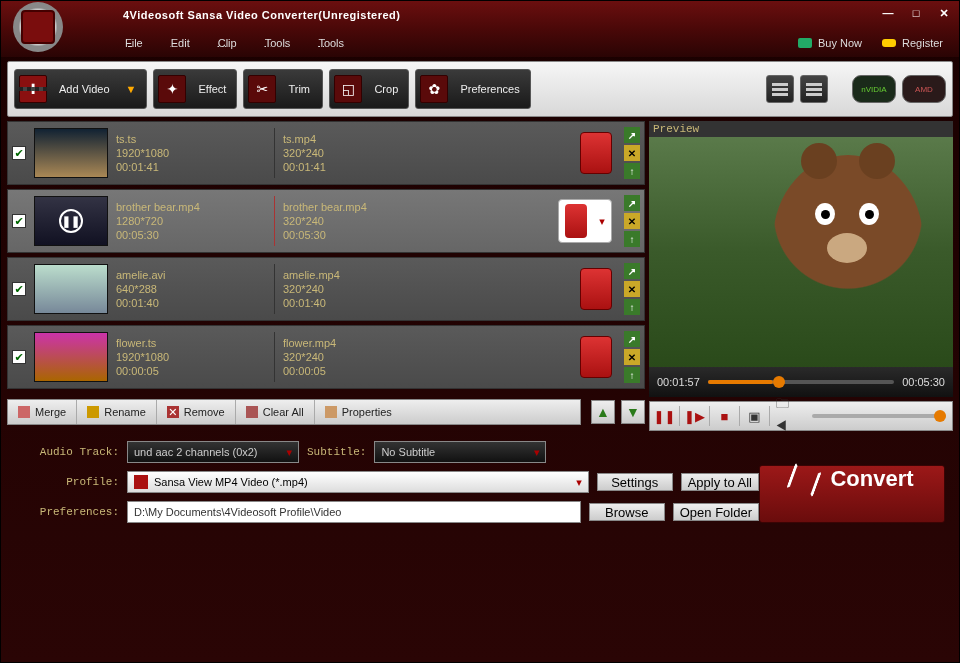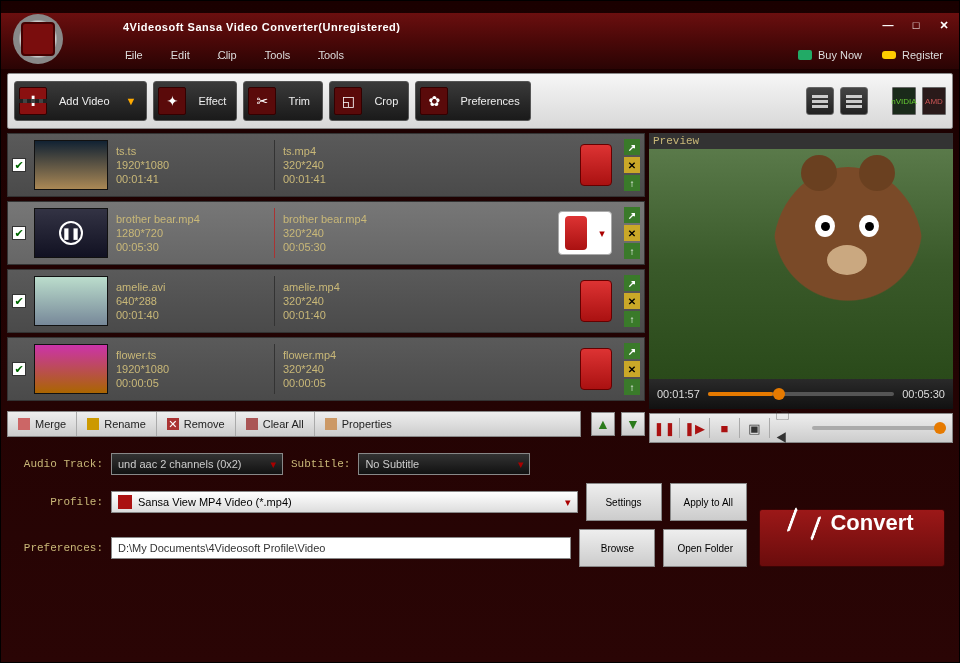--- a/index.html
+++ b/index.html
@@ -1,39 +1,39 @@
 <!DOCTYPE html>
 <html><head>
 <meta charset="utf-8">
 <style>
 * { margin:0; padding:0; box-sizing:border-box; font-family:Verdana,Arial,sans-serif; font-size:11px; }
 body { background:#000; width:960px; height:663px; overflow:hidden; }
 .window { width:960px; height:663px; background:linear-gradient(#1a0000,#2a0505); border:1px solid #000; }
-.titlebar { height:28px; background:linear-gradient(#6b0f0f,#4a0808); display:flex; align-items:center; padding:0 6px; color:#fff;margin-top:12px; }
+.titlebar { height:28px; background:linear-gradient(#6b0f0f,#4a0808); display:flex; align-items:center; padding:0 6px; color:#fff; }
 .logo { width:50px; height:50px; background:radial-gradient(#fff 45%,#888 55%); border-radius:50%; margin-top:24px; margin-left:6px; position:relative; z-index:3; display:flex; align-items:center; justify-content:center; }
 .logo-inner{ width:34px; height:34px; background:#7a0d0d; border-radius:4px; border:2px solid #400; }
 .title-text { margin-left:60px; font-weight:bold; color:#fff; letter-spacing:.5px; }
 .win-btns { margin-left:auto; display:flex; gap:10px; }
 .win-btn { width:18px; height:16px; color:#fff; font-weight:bold; text-align:center; cursor:pointer; }
 .menubar { height:28px; background:linear-gradient(#4a0808,#2a0404); display:flex; align-items:center; padding-left:112px; color:#ddd; gap:4px; }
 .menu-item { padding:4px 12px; cursor:pointer; text-decoration:underline; text-underline-offset:-1px; }
 .menu-item:first-letter{text-decoration:underline;}
 .menubar .spacer{flex:1;}
 .buy,.reg{display:flex;align-items:center;gap:6px;margin-right:16px;cursor:pointer;}
 .cart-icon{width:14px;height:10px;background:#2a6;border-radius:2px;}
 .key-icon{width:14px;height:8px;background:#fc0;border-radius:3px;}
 .toolbar { margin:4px 6px; height:56px; background:linear-gradient(#f6f6f6,#d8d8d8); border:1px solid #888; border-radius:2px; display:flex; align-items:center; padding:0 6px; gap:6px;}
 .tbtn { height:40px; background:linear-gradient(#3a3a3a,#1a1a1a); border:1px solid #555; border-radius:3px; display:flex; align-items:center; color:#eee; padding:0 10px 0 4px; gap:12px; cursor:pointer; min-width:80px;}
 .tbtn .ticon{width:28px;height:28px;background:#5a0a0a;border:1px solid #300;border-radius:2px;display:flex;align-items:center;justify-content:center;color:#fff;font-size:14px;}
 .tbtn.primary .ticon{background:#8a1010;}
 .tbtn .chev{color:#fa0;margin-left:4px;}
 .tb-spacer{flex:1;}
 .viewbtn{width:28px;height:28px;background:linear-gradient(#444,#222);border:1px solid #666;border-radius:3px;display:flex;flex-direction:column;justify-content:center;align-items:center;gap:2px;cursor:pointer;}
 .viewbtn span{width:16px;height:3px;background:#ccc;}
-.gpu{width:24px;height:28px;border:1px solid #666;border-radius:1px;display:flex;align-items:center;justify-content:center;font-size:8px;color:#fff;}
+.gpu{width:44px;height:28px;border:1px solid #666;border-radius:9px;display:flex;align-items:center;justify-content:center;font-size:8px;color:#fff;}
 .nv{background:#1a2a1a;color:#6c3;}
 .amd{background:#2a1a1a;color:#c55;}
 .main{display:flex;padding:0 6px;gap:4px;}
 .filelist{flex:1;display:flex;flex-direction:column;gap:4px;}
 .file-row{height:64px;background:linear-gradient(#5a5a5a,#4a4a4a);border:1px solid #333;display:flex;align-items:center;padding:0 4px;gap:8px;}
 .file-row.selected{background:linear-gradient(#777,#666);}
 .chk{width:14px;height:14px;background:#fff;border:1px solid #333;display:flex;align-items:center;justify-content:center;color:#060;font-size:11px;}
 .thumb{width:74px;height:50px;background:#222;border:1px solid #111;display:flex;align-items:center;justify-content:center;}
 .th1{background:linear-gradient(#123,#a85);}
 .th2{background:linear-gradient(#334,#112);}
@@ -69,30 +69,30 @@
 .eye .pupil{width:9px;height:9px;background:#000;border-radius:50%;}
 .snout{position:absolute;top:78px;left:54px;width:40px;height:30px;background:#caa880;border-radius:50%;}
 .timeline{height:30px;background:linear-gradient(#2a2a2a,#111);display:flex;align-items:center;padding:0 8px;gap:8px;color:#ddd;font-size:10px;}
 .track{flex:1;height:4px;background:#555;position:relative;border-radius:2px;}
 .track .prog{position:absolute;height:4px;background:#e67a00;border-radius:2px;}
 .knob{position:absolute;top:-4px;width:12px;height:12px;background:#e67a00;border-radius:50%;}
 .pv-ctrl{height:30px;background:linear-gradient(#eee,#ccc);border:1px solid #888;display:flex;align-items:center;gap:6px;padding:0 6px;margin-top:4px;}
 .pc{width:24px;height:20px;display:flex;align-items:center;justify-content:center;cursor:pointer;color:#a11;font-size:13px;border-right:1px solid #aaa;padding-right:6px;}
 .vol{flex:1;height:4px;background:#aaa;position:relative;margin-left:6px;border-radius:2px;}
 .vol .vk{position:absolute;right:0;top:-4px;width:12px;height:12px;background:#e67a00;border-radius:50%;}
-.bottom{padding:10px 14px;display:flex;gap:12px;}
+.bottom{padding:10px 14px;display:flex;gap:0;margin-left:16px;}
 .settings-area{flex:1;display:flex;flex-direction:column;gap:8px;}
 .srow{display:flex;align-items:center;gap:8px;}
 .slabel{color:#c9b878;font-family:"Courier New",monospace;width:88px;text-align:right;}
 .sel-box{height:22px;background:linear-gradient(#fff,#ddd);border:1px solid #888;display:flex;align-items:center;padding:0 6px;cursor:pointer;position:relative;}
 .sel-box .dd{margin-left:auto;color:#a00;}
 .sel-box.dark{background:linear-gradient(#333,#111);color:#ccc;}
 .sel-box .pic{width:14px;height:14px;background:#a11;margin-right:6px;}
 .txt-in{height:22px;background:#fff;border:1px solid #888;padding:0 6px;flex:1;display:flex;align-items:center;color:#333;}
-.sbtn{height:38px;min-width:76px;background:linear-gradient(#eee,#ccc);border:1px solid #888;display:flex;align-items:center;justify-content:center;cursor:pointer;font-size:10px;padding:0 13px;}
+.sbtn{height:18px;min-width:76px;background:linear-gradient(#eee,#ccc);border:1px solid #888;display:flex;align-items:center;justify-content:center;cursor:pointer;font-size:13px;padding:0 6px;}
 .convert-btn{width:186px;height:58px;background:linear-gradient(#9c1818,#6a0c0c);border:1px solid #3a0404;border-radius:3px;display:flex;justify-content:center;gap:12px;cursor:pointer;align-self:flex-end;margin-top:8px;}
 .convert-btn .cic{width:28px;height:28px;border:3px solid #fff;border-top-color:transparent;border-bottom-color:transparent;border-radius:4px;transform:rotate(20deg);}
 .convert-btn .ctx{color:#fff;font-size:22px;font-weight:bold;}
 .film-edge{background:repeating-linear-gradient(90deg,#222 0,#222 4px,#444 4px,#444 8px);height:6px;}
 </style>
 </head>
 <body>
 
 <div class="window">
 

